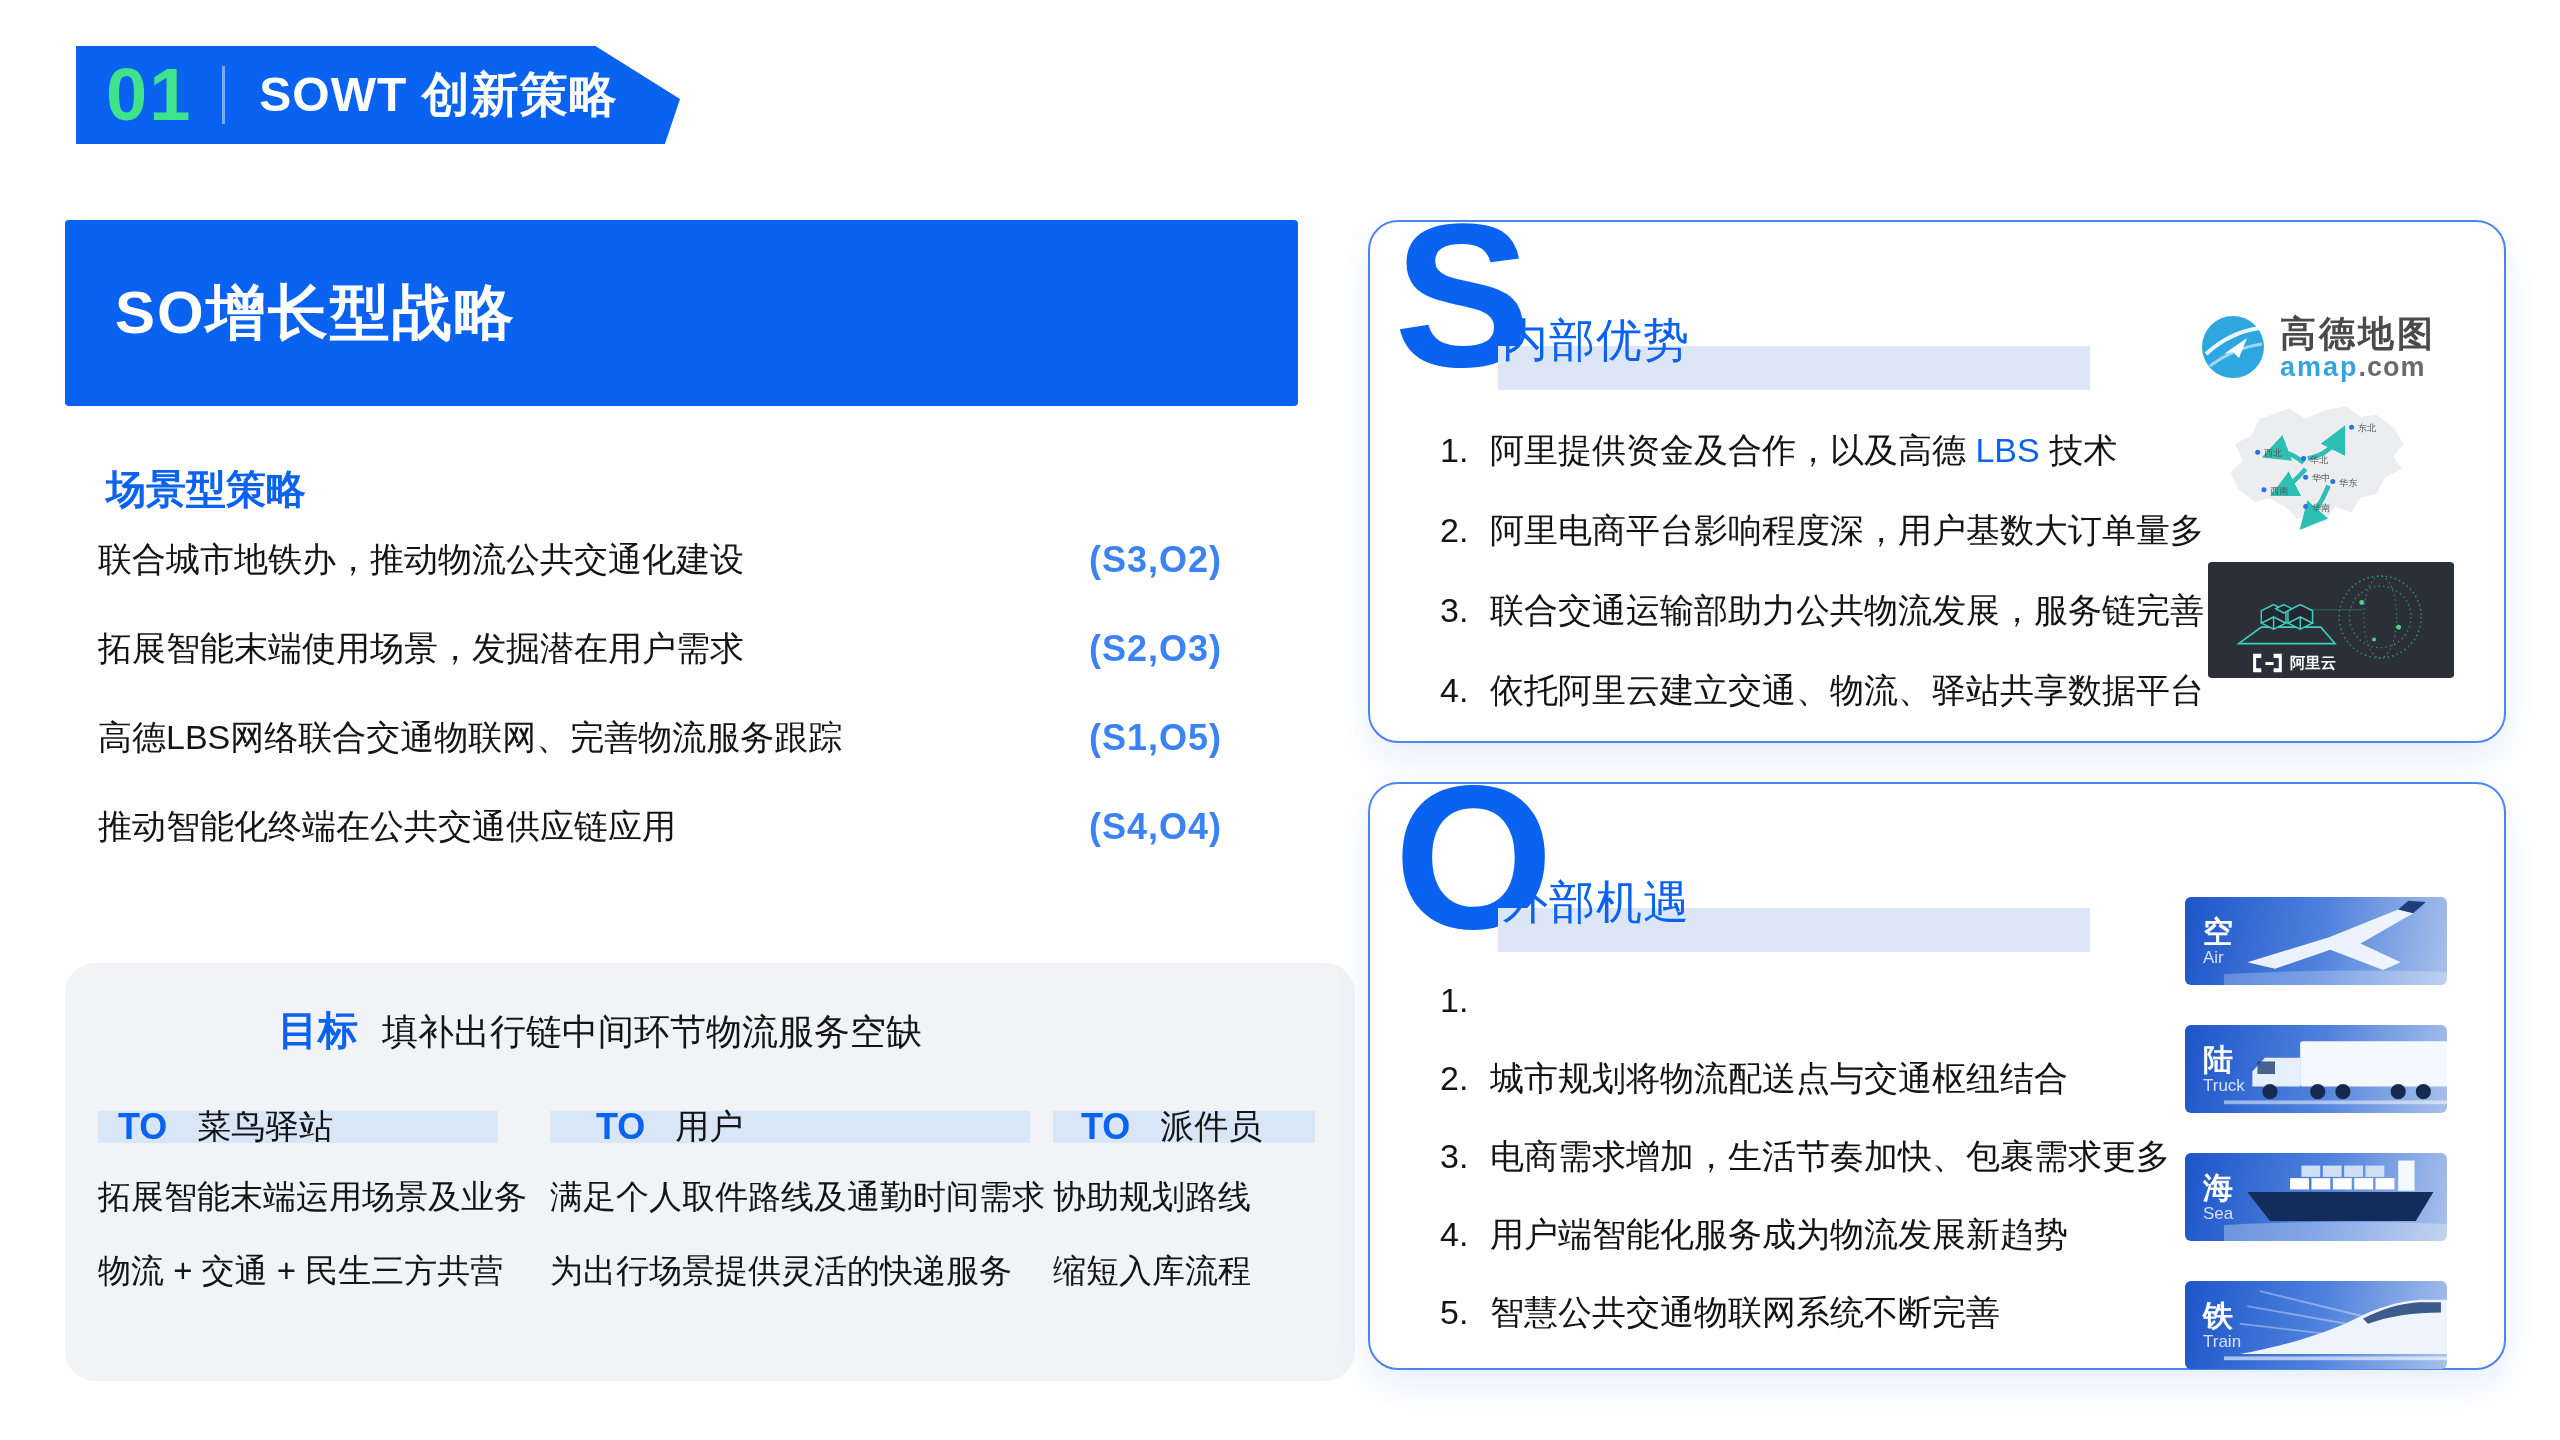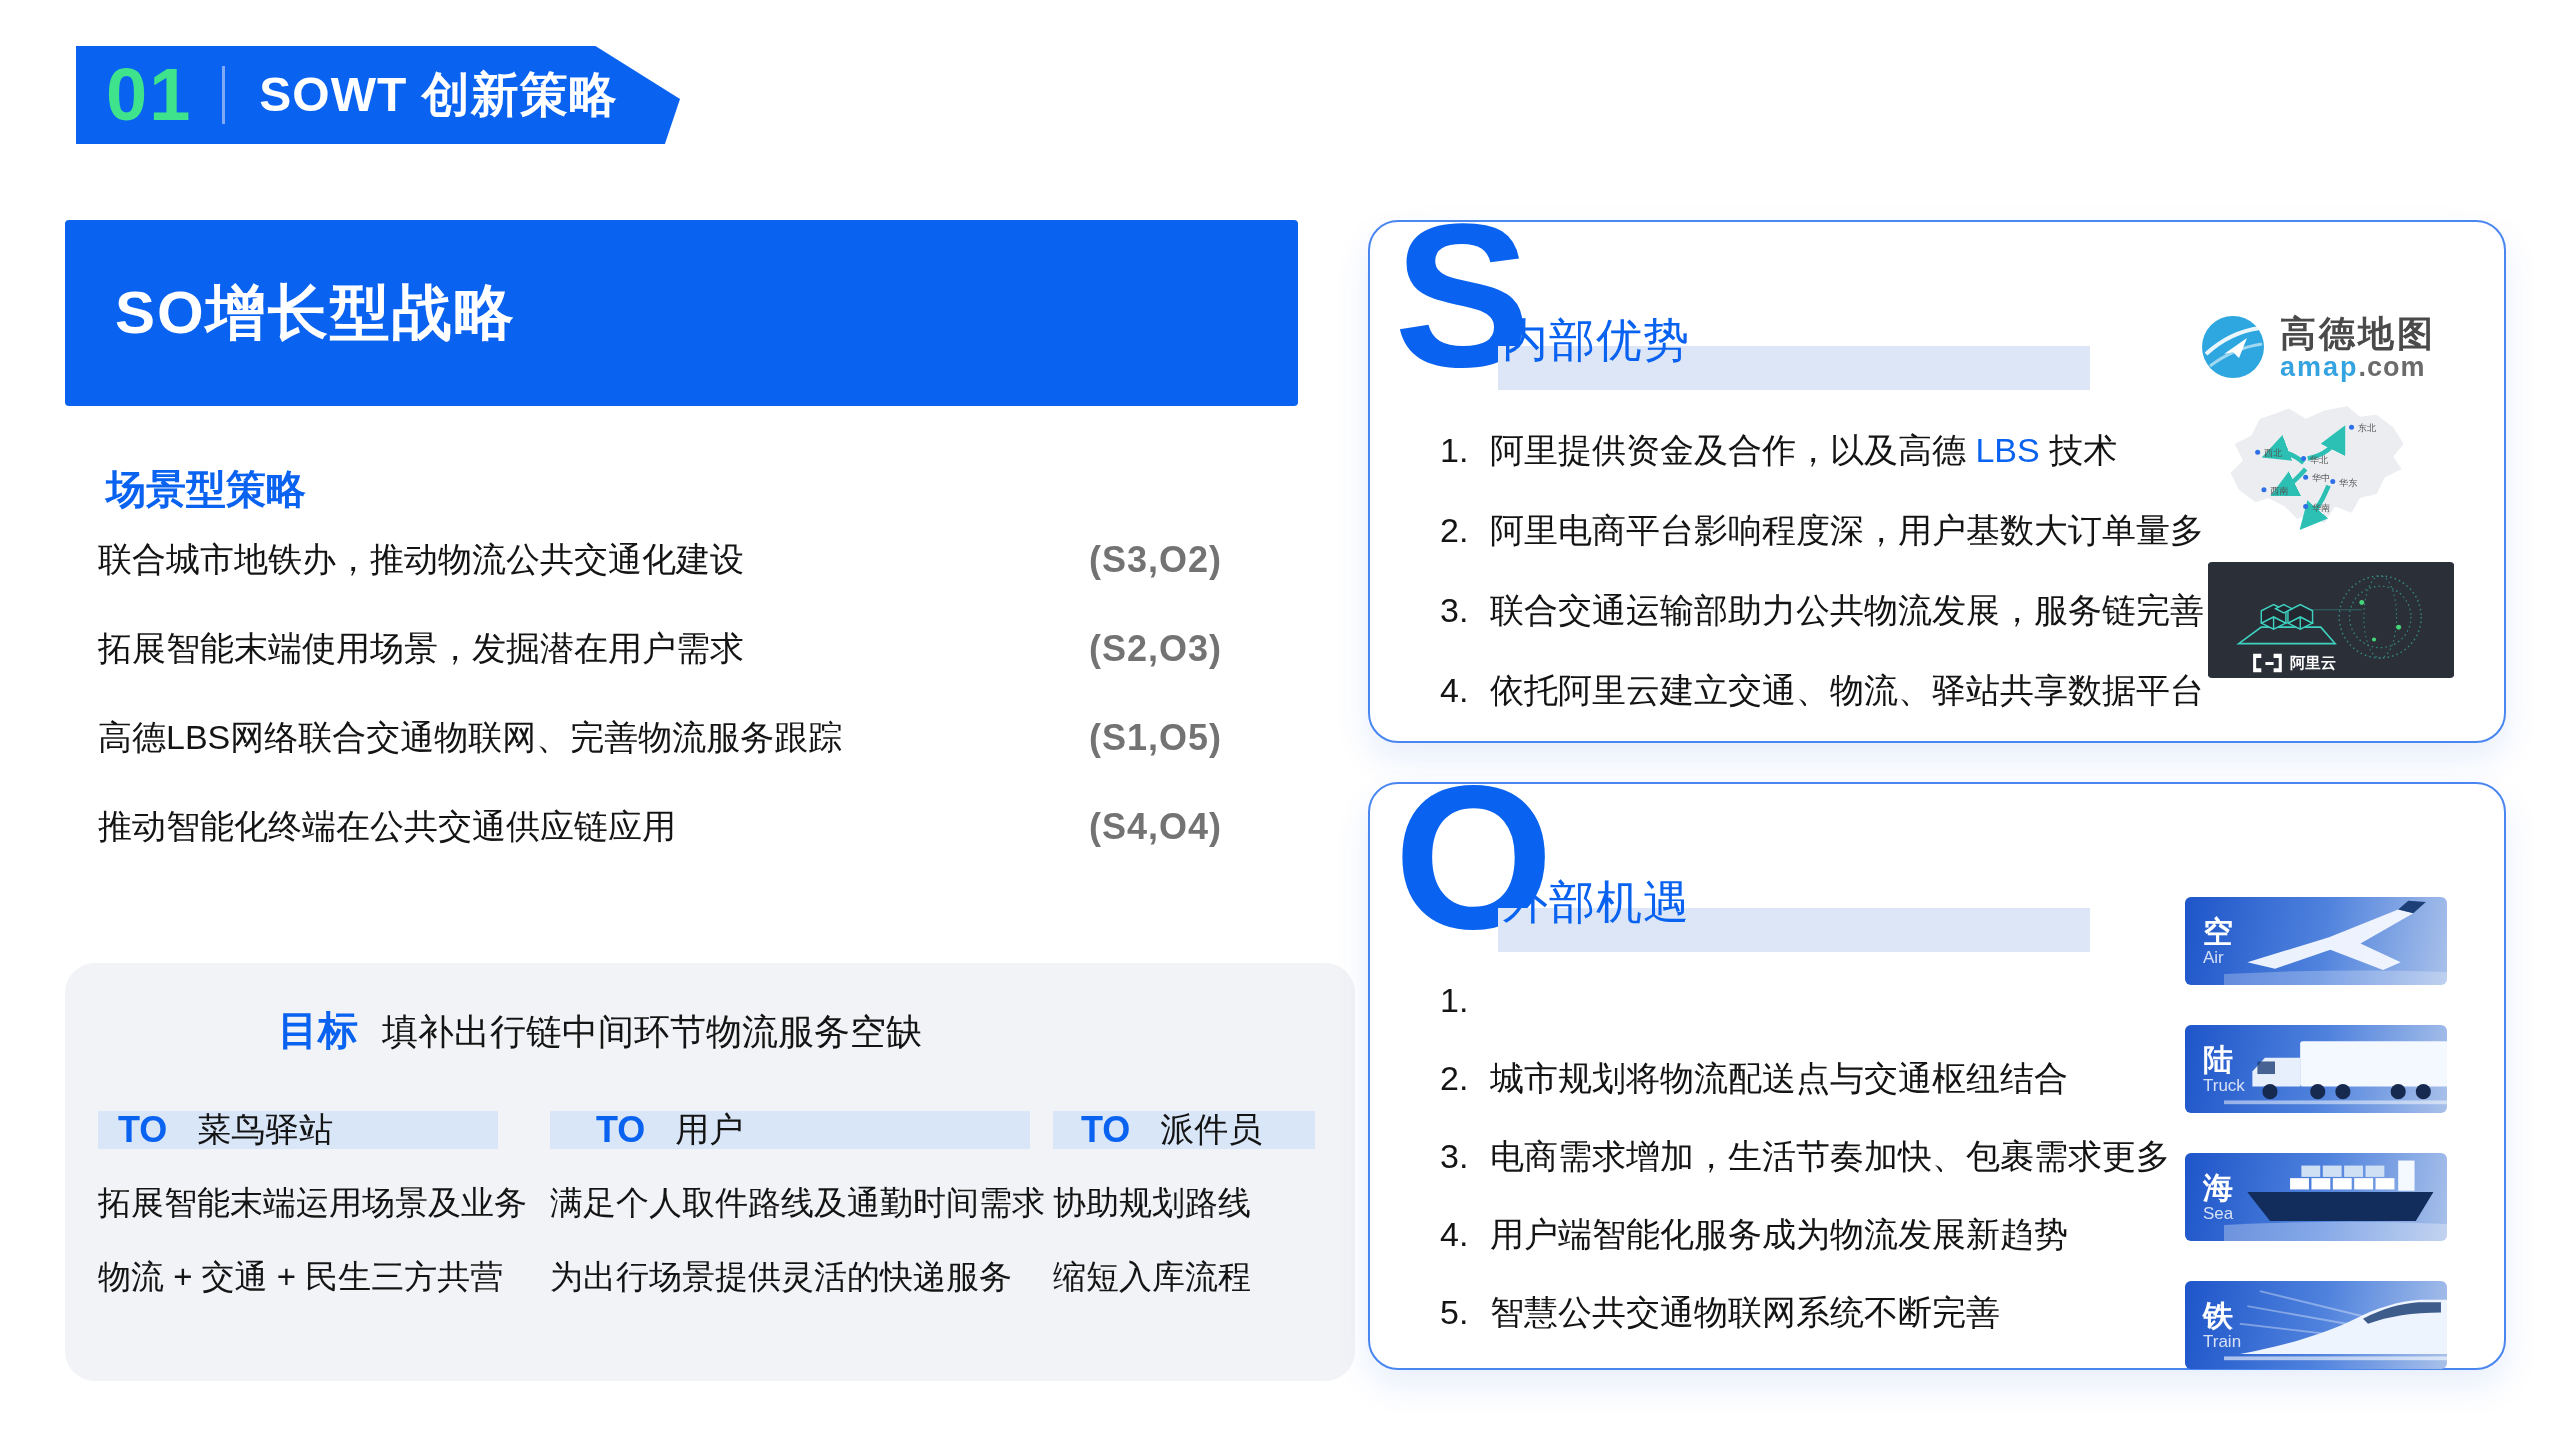--- a/index.html
+++ b/index.html
@@ -17,29 +17,29 @@
   
   .so-banner{position:absolute;left:65px;top:220px;width:1233px;height:186px;background:#0962F0;
     border-radius:4px;display:flex;align-items:center;padding-left:50px;box-sizing:border-box;}
   .so-banner span{font-size:60px;font-weight:800;color:#fff;letter-spacing:2px;}
 
   .scenario-title{position:absolute;left:106px;top:462px;margin:0;font-size:40px;font-weight:800;color:#0962F0;}
 
   .strategy-list{position:absolute;left:98px;top:532px;width:1124px;}
   .strategy-row{display:flex;justify-content:space-between;align-items:center;height:56px;margin-bottom:33px;}
   .strategy-text{font-size:34px;color:#141414;white-space:nowrap;}
-  .strategy-tag{font-size:36px;color:#737373;font-weight:600;letter-spacing:1px;}
+  .strategy-tag{font-size:36px;color:#3b82f6;font-weight:600;letter-spacing:1px;}
 
   
   .goal-box{position:absolute;left:65px;top:963px;width:1290px;height:418px;background:#F2F3F6;border-radius:30px;}
   .goal-line{position:absolute;left:213px;top:40px;display:flex;align-items:baseline;gap:24px;white-space:nowrap;}
   .goal-label{font-size:40px;font-weight:800;color:#0962F0;}
   .goal-text{font-size:36px;color:#141414;}
   .goal-col{position:absolute;top:148px;white-space:nowrap;}
-  .goal-col-header{height:38px;background:#D9E6F8;display:flex;align-items:center;padding-left:20px;box-sizing:border-box;gap:30px;}
+  .goal-col-header{height:32px;background:#D9E6F8;display:flex;align-items:center;padding-left:20px;box-sizing:border-box;gap:30px;}
   .goal-to{font-size:36px;font-weight:800;color:#0962F0;}
   .goal-aud{font-size:34px;color:#141414;}
   .goal-col-line{margin-top:34px;font-size:33px;color:#141414;line-height:40px;}
   .col1{left:33px;} .col1 .goal-col-header{width:400px;}
   .col2{left:485px;} .col2 .goal-col-header{width:480px;padding-left:46px;}
   .col3{left:988px;} .col3 .goal-col-header{width:262px;padding-left:28px;}
 
   
   .card{position:absolute;left:1368px;width:1138px;background:#fff;border:2px solid #4A86F0;border-radius:30px;
         box-shadow:0 16px 34px rgba(23,92,211,.10);box-sizing:border-box;}

